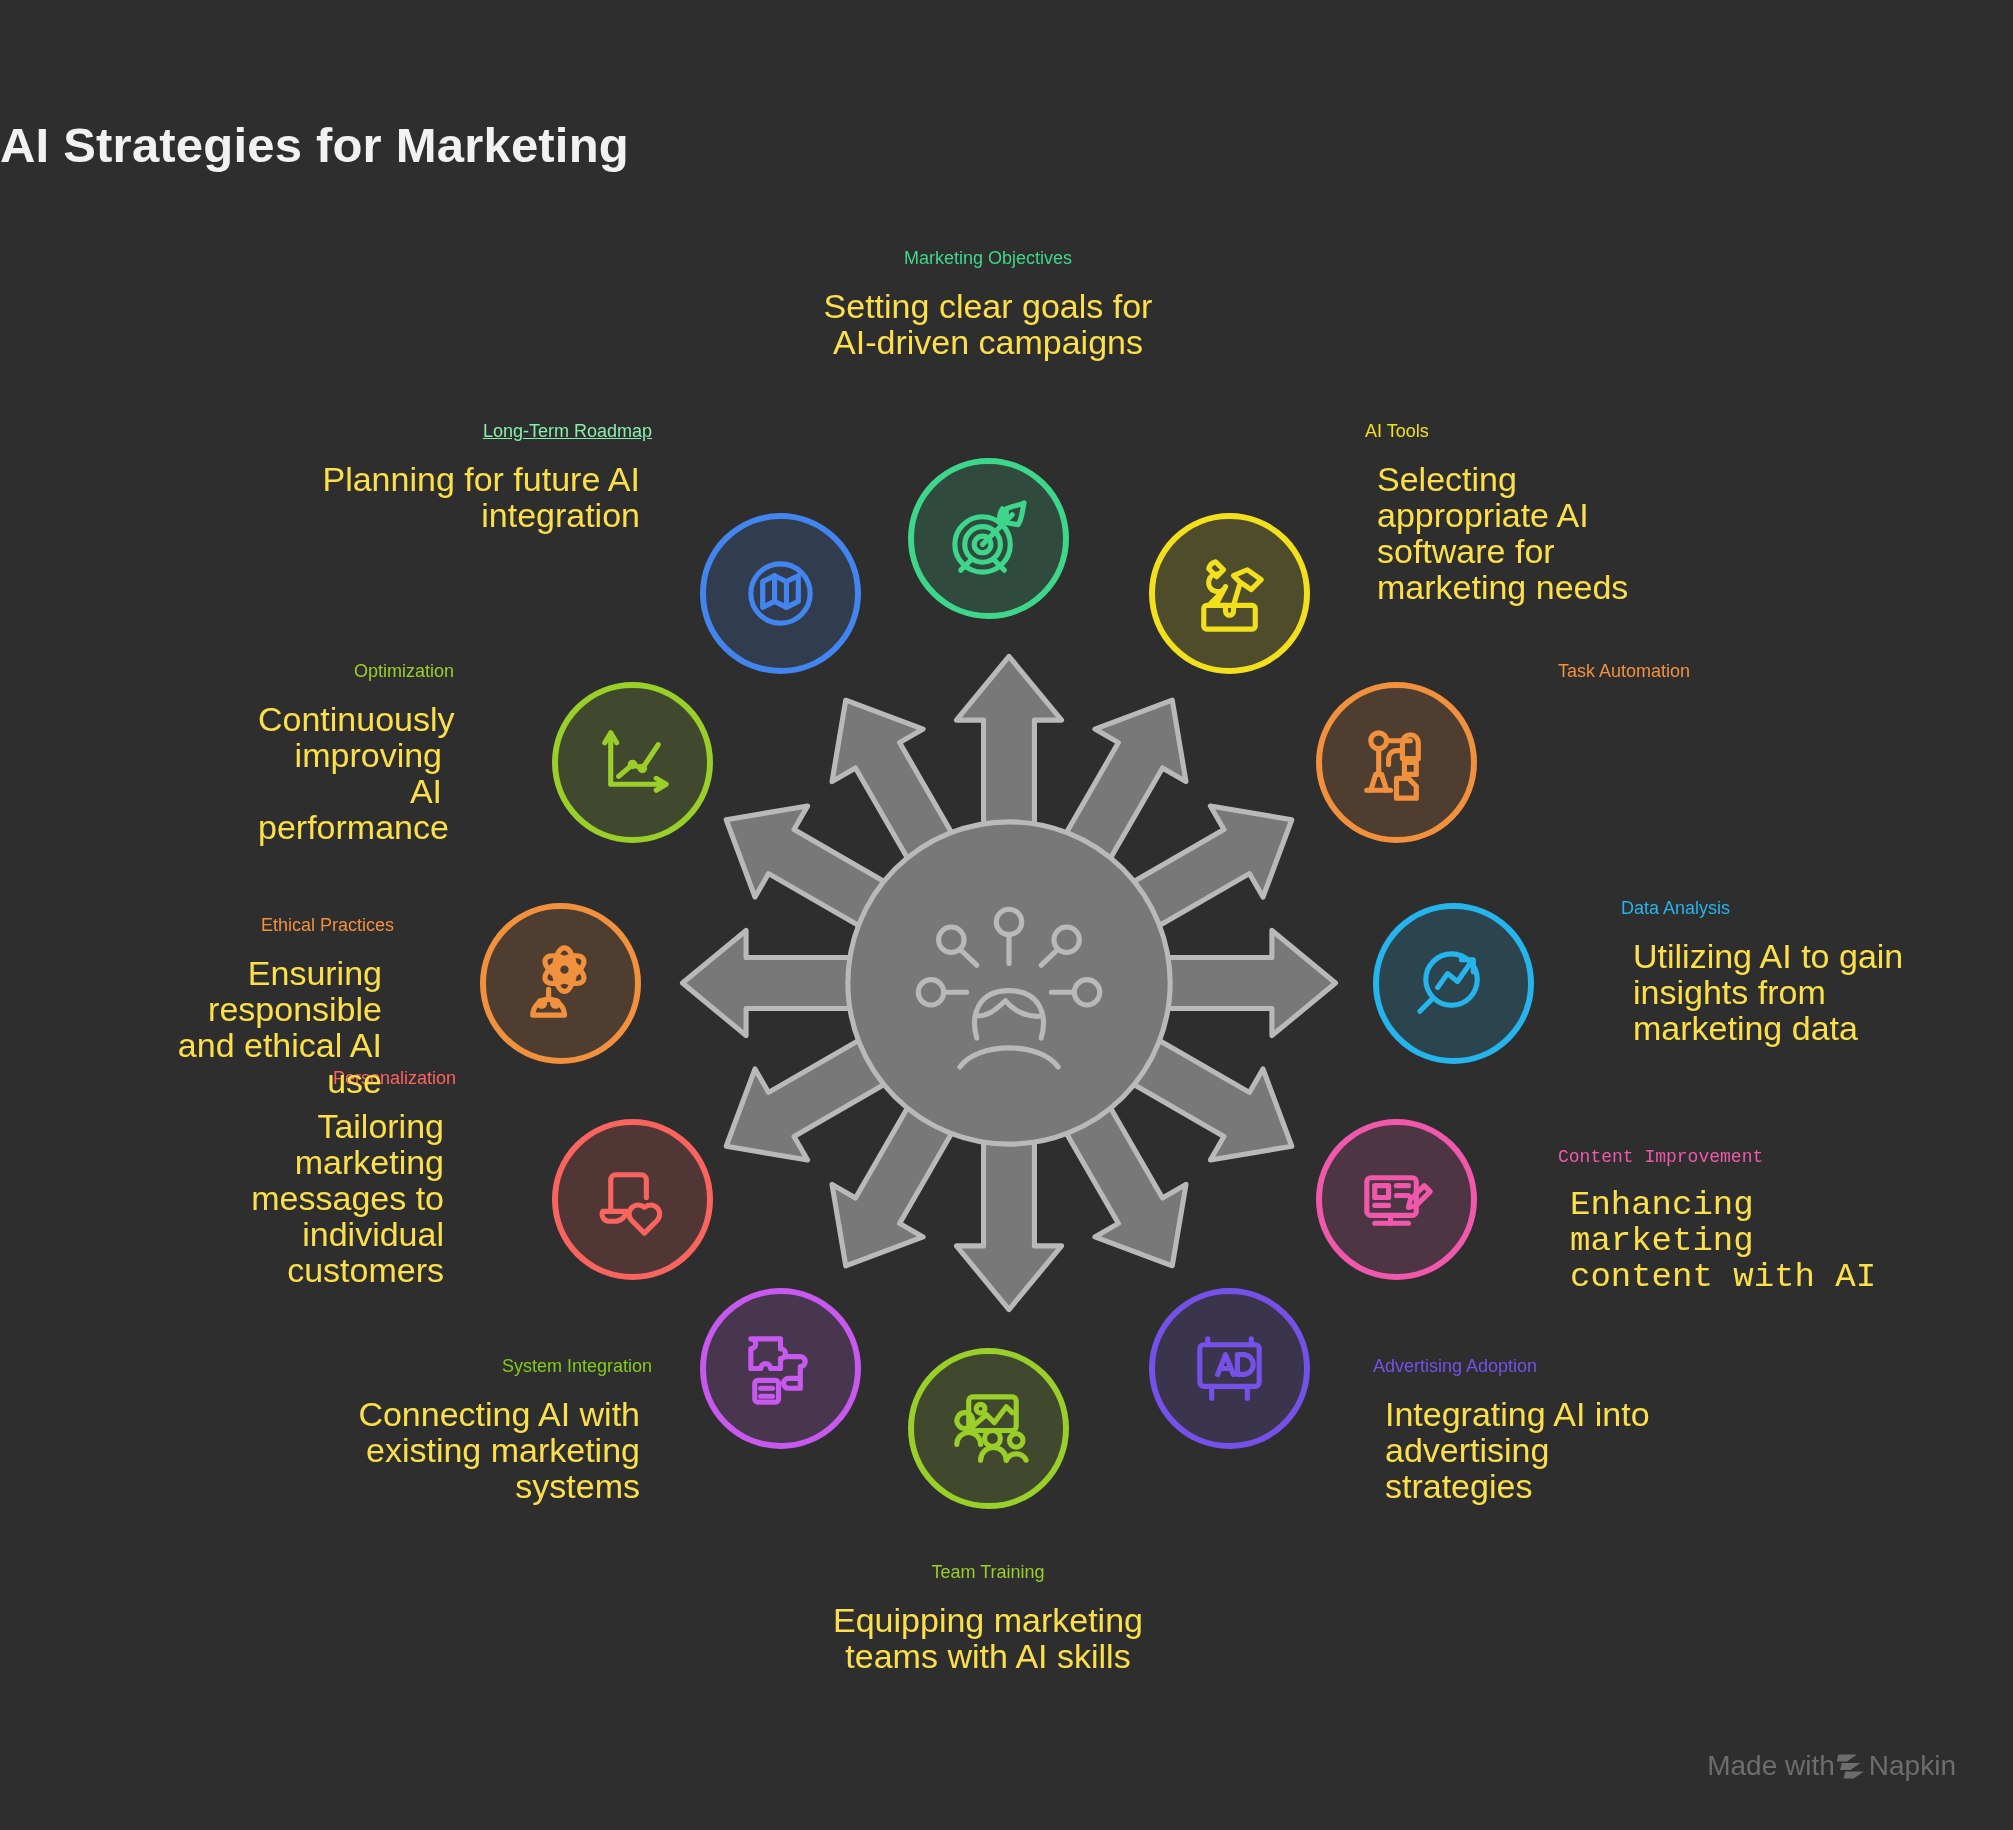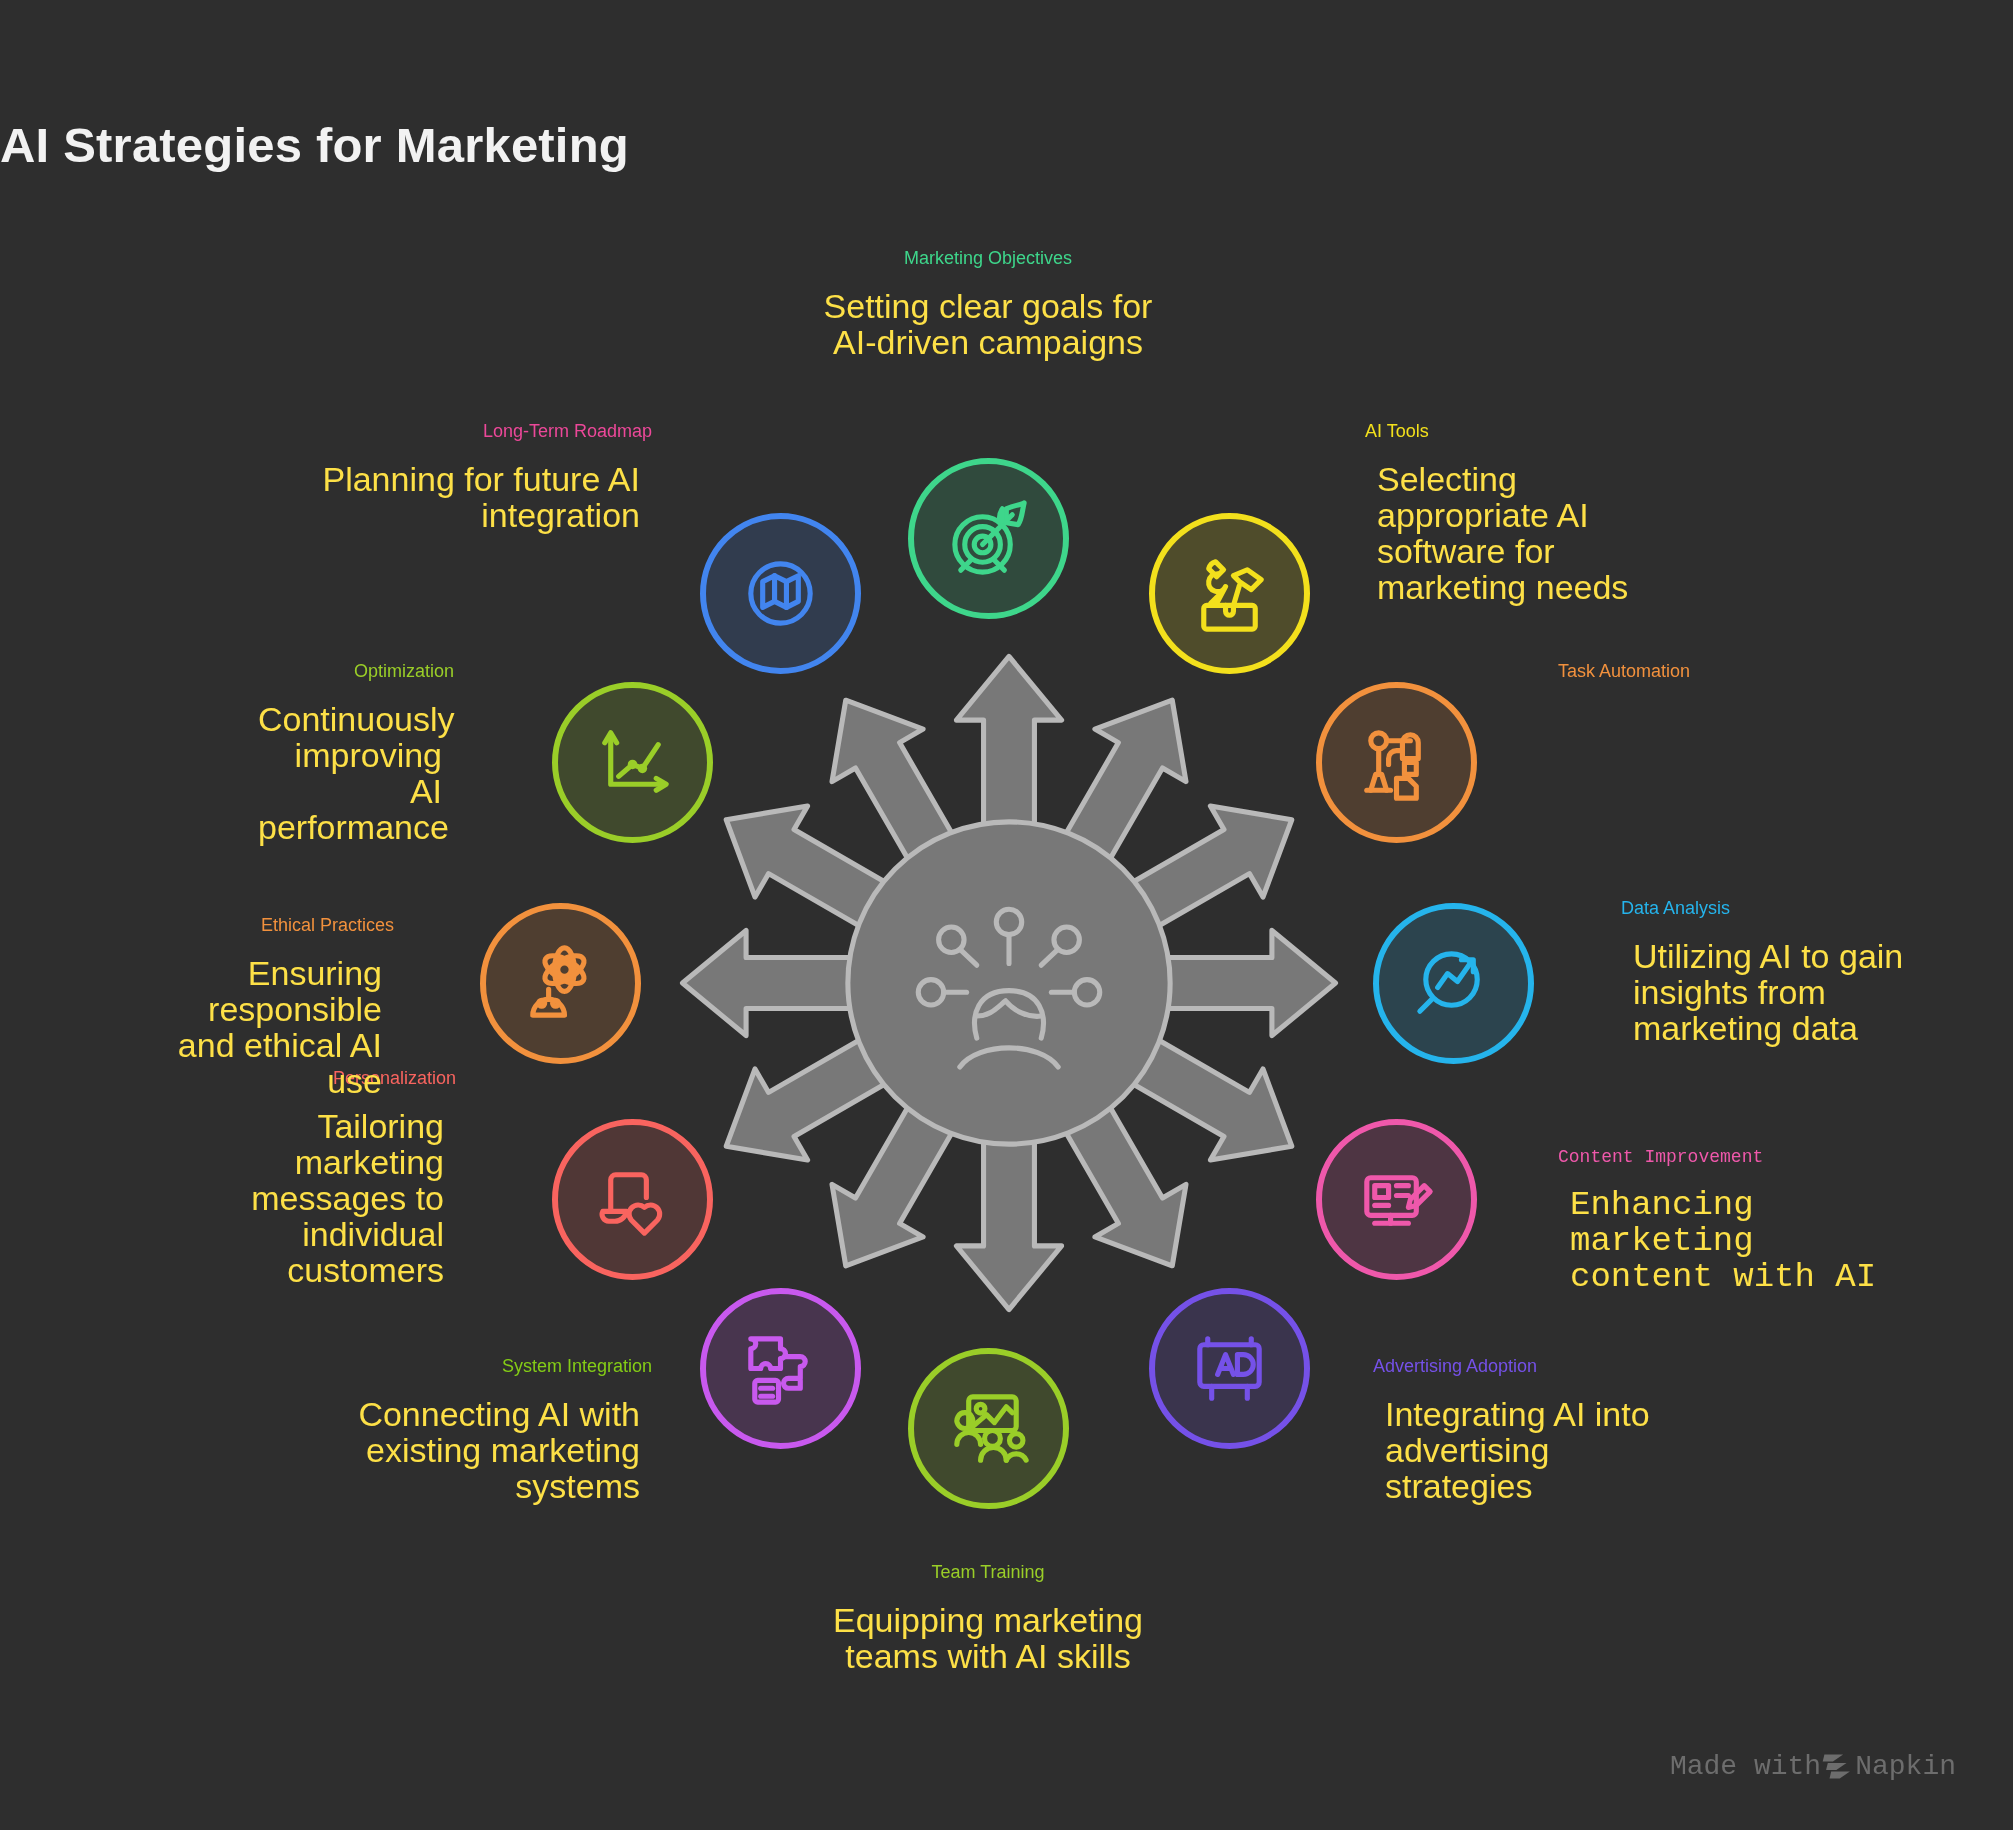--- a/index.html
+++ b/index.html
@@ -73,21 +73,20 @@
   
   #watermark {
     position: absolute;
     right: 58px;
     bottom: 49px;
     display: flex;
     align-items: center;
     gap: 0;
     color: #6d6d6d;
     font-size: 28px;
-    font-family: Liberation Mono, monospace;
   }
   #watermark svg { display: block; }
 </style>
 </head>
 <body>
 
 <div id="stage">
 
   <div id="title">AI Strategies for Marketing</div>
 
@@ -337,21 +336,21 @@
 
   <div class="node-circle" style="left:700px; top:513px; width:161px; height:161px; border-width:6px; border-color:#4285ef; background:rgba(66,133,239,0.17);">
     <svg width="95" height="95" viewBox="0 0 48 48" fill="none" stroke="#4285ef" stroke-width="2.6" stroke-linecap="round" stroke-linejoin="round">
       <circle cx="24" cy="24" r="15"></circle>
       <path d="M15 31 V18 l6 -3 l6 3 l6 -3 v13 l-6 3 l-6 -3 z"></path>
       <line x1="21" y1="15" x2="21" y2="28"></line>
       <line x1="27" y1="18" x2="27" y2="31"></line>
     </svg>
   </div>
   <div class="label-block ta-right" style="left:292px; top:413px; width:360px;">
-    <div class="label-title" style="color:#ec4899;">Long-Term Roadmap</div>
+    <div class="label-title" style="color:#86efac;text-decoration:underline;">Long-Term Roadmap</div>
     <div class="label-desc">Planning for future AI integration</div>
   </div>
 
   <div id="watermark">
     <span>Made with</span>
     <svg width="34" height="29" viewBox="0 0 40 34">
       <g fill="#6d6d6d">
         <polygon points="4,3 26,3 14,11 2,11"></polygon>
         <polygon points="8,13 30,13 18,21 6,21"></polygon>
         <polygon points="12,23 34,23 22,31 10,31"></polygon>

